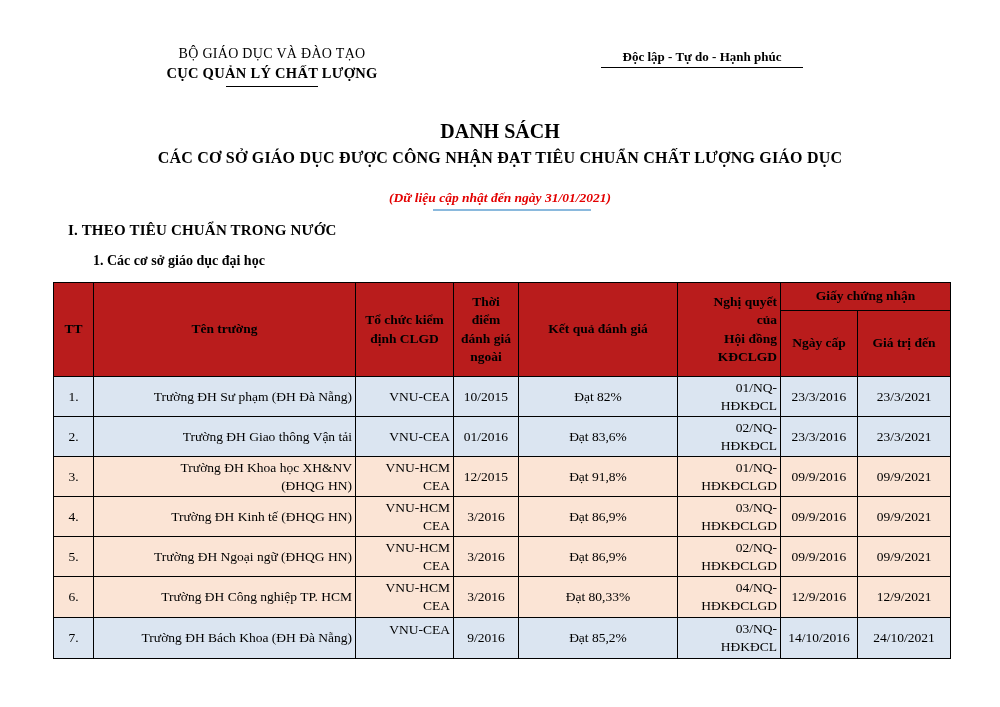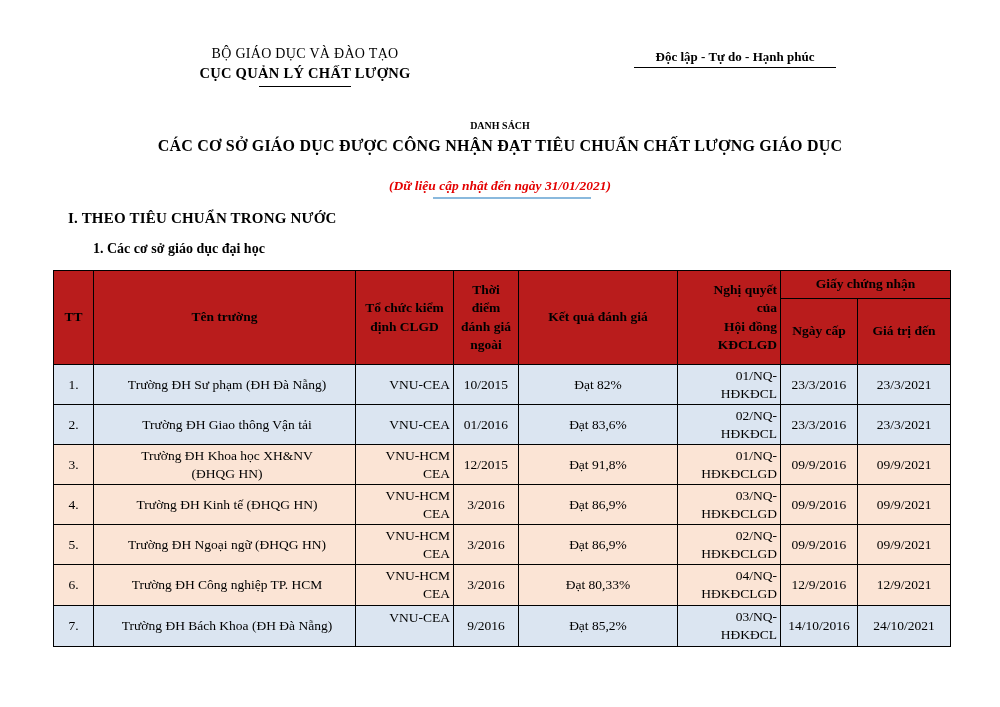--- a/index.html
+++ b/index.html
@@ -6,52 +6,52 @@
   html, body { background: #ffffff; }
   body {
     width: 1000px; height: 707px;
     font-family: "Liberation Serif", serif;
     color: #000;
     overflow: hidden;
   }
   .page { width: 1000px; height: 707px; padding-top: 46px; position: relative; }
 
   
-  .letterhead { display: flex; padding-left: 33px; }
+  .letterhead { display: flex; }
   .lh-left  { width: 380px; margin-left: 82px; text-align: center; }
   .lh-right { width: 390px; margin-left: 45px; text-align: center; }
   .lh-left .l1  { font-size: 14px; letter-spacing: .3px; }
   .lh-left .l2  { font-size: 14.5px; font-weight: bold; margin-top: 3px; letter-spacing: .3px; }
   .lh-right .l1 { font-size: 14.5px; font-weight: bold; letter-spacing: .2px; }
   .lh-right .l2 { font-size: 13px;  font-weight: bold; margin-top: 3px; text-align: center; }
   .lh-rule { border-bottom: 1.5px solid #000; height: 0; }
   .lh-left  .lh-rule { width: 92px;  margin: 4px auto 0; }
   .lh-right .lh-rule { width: 202px; margin: 2px auto 0; }
 
   
   .doc-title { text-align: center; margin-top: 33px; }
-  .doc-title .t1 { font-size: 10px; font-weight: bold; }
+  .doc-title .t1 { font-size: 20px; font-weight: bold; }
   .doc-title .t2 { font-size: 16px; font-weight: bold; margin-top: 6px; letter-spacing: .2px; }
   .note { font-size: 13.5px; font-weight: bold; font-style: italic; margin-top: 23px; color: var(--note-red); font-family: Liberation Serif, serif; }
   .note-rule { width: 158px; border-bottom: 2px solid var(--note-underline); margin: 3px auto 0; transform: translateX(12px); }
 
   
   .section-heading    { margin: 11px 0 0 68px; font-size: 15px;  font-weight: bold; letter-spacing: .2px; }
   .subsection-heading { margin: 14px 0 0 93px; font-size: 14px;  font-weight: bold; }
 
   
   table { border-collapse: collapse; table-layout: fixed; width: 897px; margin: 13px 0 0 53px; font-size: 13.5px; }
   th, td { border: 1px solid #000; vertical-align: middle; text-align: center; padding: 2px 3px; overflow: hidden; }
   thead th { font-weight: bold; background: #b91c1c; line-height: 1.35; }
   thead tr.h1 { height: 28px; }
   thead tr.h2 { height: 66px; }
   tbody tr { height: 38px; }
   tbody tr:last-child { height: 41px; }
   .pre { white-space: pre-line; text-align: right; }
-  td.cell-name { text-align: center; padding-left: 8px; white-space: pre-line; }
+  td.cell-name { text-align: right; padding-left: 8px; white-space: pre-line; }
   tbody td { line-height: 1.3; }
   tr.row-blue  td { background: var(--row-blue); }
   tr.row-peach td { background: var(--row-peach); }
   td.vtop { vertical-align: top; padding-top: 3px; }
 </style>
 </head>
 <body>
 
 <div class="page">
 

